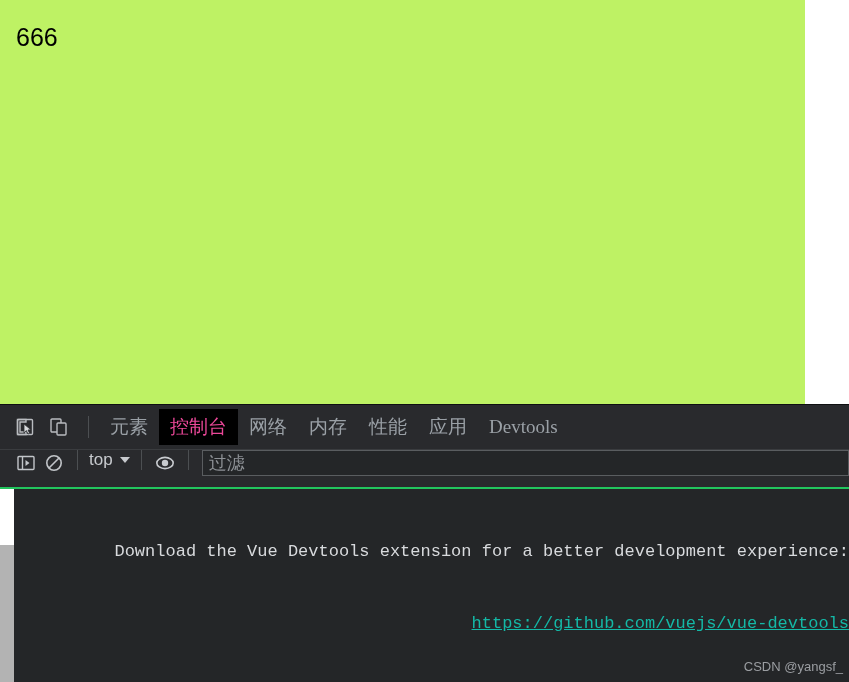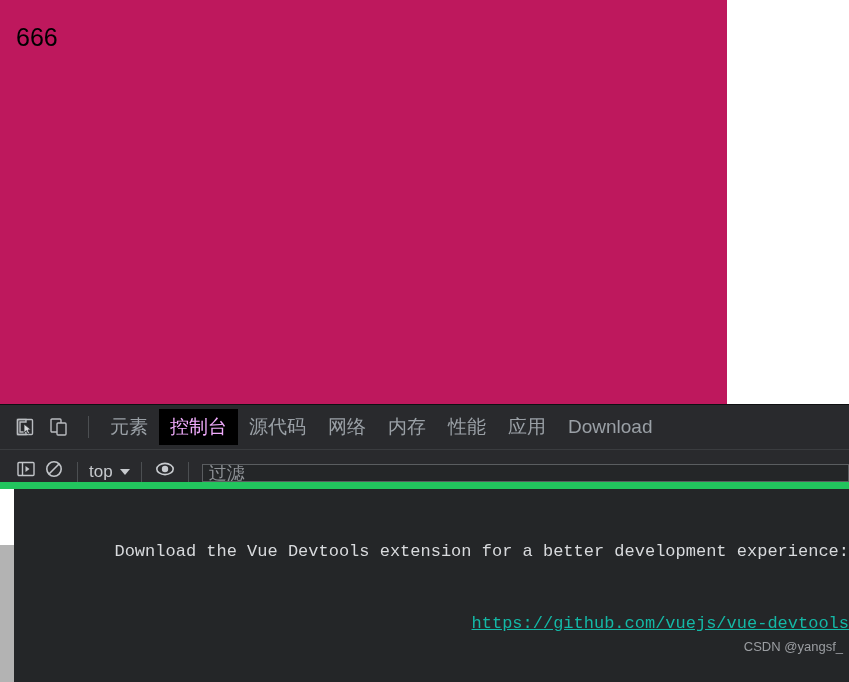--- a/index.html
+++ b/index.html
@@ -8,23 +8,23 @@
     height: 682px;
     overflow: hidden;
     background: #ffffff;
     font-family: "Liberation Sans", sans-serif;
   }
 
   
   #page-viewport {
     position: absolute;
     left: 0; top: 0;
-    width: 727px;
+    width: 805px;
     height: 404px;
-    background: #be185d;
+    background: #bef264;
     overflow: hidden;
   }
   #page-text {
     position: absolute;
     left: 16px;
     top: 20px;
     font-size: 25px;
     line-height: 34px;
     color: #000000;
     font-family: "Liberation Sans", sans-serif;
@@ -77,35 +77,35 @@
   .tab {
     font-size: 19px;
     color: #9aa0a6;
     padding: 4px 11px;
     line-height: 28px;
     height: 36px;
     display: inline-flex;
     align-items: center;
     flex: 0 0 auto;
     cursor: pointer;
-    font-family: Liberation Sans, sans-serif;
+    font-family: Liberation Serif, serif;
   }
   .tab.active {
     background: #000000;
-    color: #f0abfc;
+    color: #ec4899;
   }
 
   
   #console-toolbar {
     height: 39px;
     min-height: 39px;
     background: #292a2d;
     display: flex;
-    align-items: flex-end;
-    border-bottom: 7px solid #22c55e;
+    align-items: flex-start;
+    border-bottom: 2px solid #22c55e;
     padding-left: 12px;
     overflow: hidden;
   }
   .ct-icon {
     width: 28px;
     height: 26px;
     display: inline-flex;
     align-items: center;
     justify-content: center;
     flex: 0 0 auto;
@@ -138,21 +138,21 @@
   }
   #filter-input {
     flex: 1 1 auto;
     height: 18px;
     margin-left: 4px;
     margin-right: 0;
     background: #242628;
     border: 1px solid #5a5d60;
     color: #d4d6d9;
     font-size: 18px;
-    padding: 4px 6px;
+    padding: 12px 6px;
     outline: none;
     font-family: "Liberation Sans", sans-serif;
     min-width: 0;
   }
   #filter-input::placeholder { color: #8e9296; opacity: 1; }
 
   
   #console-body {
     flex: 1 1 auto;
     position: relative;
@@ -190,21 +190,21 @@
   .msg .line { display: block; }
   .msg a {
     color: #14b8a6;
     text-decoration: underline;
   }
 
   
   #watermark {
     position: absolute;
     right: 6px;
-    bottom: 28px;
+    bottom: 8px;
     font-size: 13px;
     color: #9b9ea2;
     font-family: "Liberation Sans", sans-serif;
     z-index: 9;
     pointer-events: none;
     margin-left: 28px;
   }
 </style>
 </head>
 <body>
@@ -229,26 +229,25 @@
       <svg width="22" height="22" viewBox="0 0 22 22">
         <rect x="3" y="3" width="10" height="13" rx="1" fill="none" stroke="#b9bcc0" stroke-width="1.4"></rect>
         <rect x="9" y="7" width="9" height="12" rx="1" fill="#292a2d" stroke="#b9bcc0" stroke-width="1.4"></rect>
       </svg>
     </span>
 
     <span class="tb-sep"></span>
 
     <span class="tab">元素</span>
     <span class="tab active">控制台</span>
-    <span class="tab">源代码</span>
     <span class="tab">网络</span>
     <span class="tab">内存</span>
     <span class="tab">性能</span>
     <span class="tab">应用</span>
-    <span class="tab">Download</span>
+    <span class="tab">Devtools</span>
   </div>
 
   <div id="console-toolbar">
 
     <span class="ct-icon">
       <svg width="20" height="20" viewBox="0 0 20 20">
         <rect x="2" y="3.5" width="16" height="13" rx="1" fill="none" stroke="#c2c5c9" stroke-width="1.4"></rect>
         <line x1="6.5" y1="3.5" x2="6.5" y2="16.5" stroke="#c2c5c9" stroke-width="1.4"></line>
         <path d="M9.5 7 L13.5 10 L9.5 13 Z" fill="#c2c5c9"></path>
       </svg>

